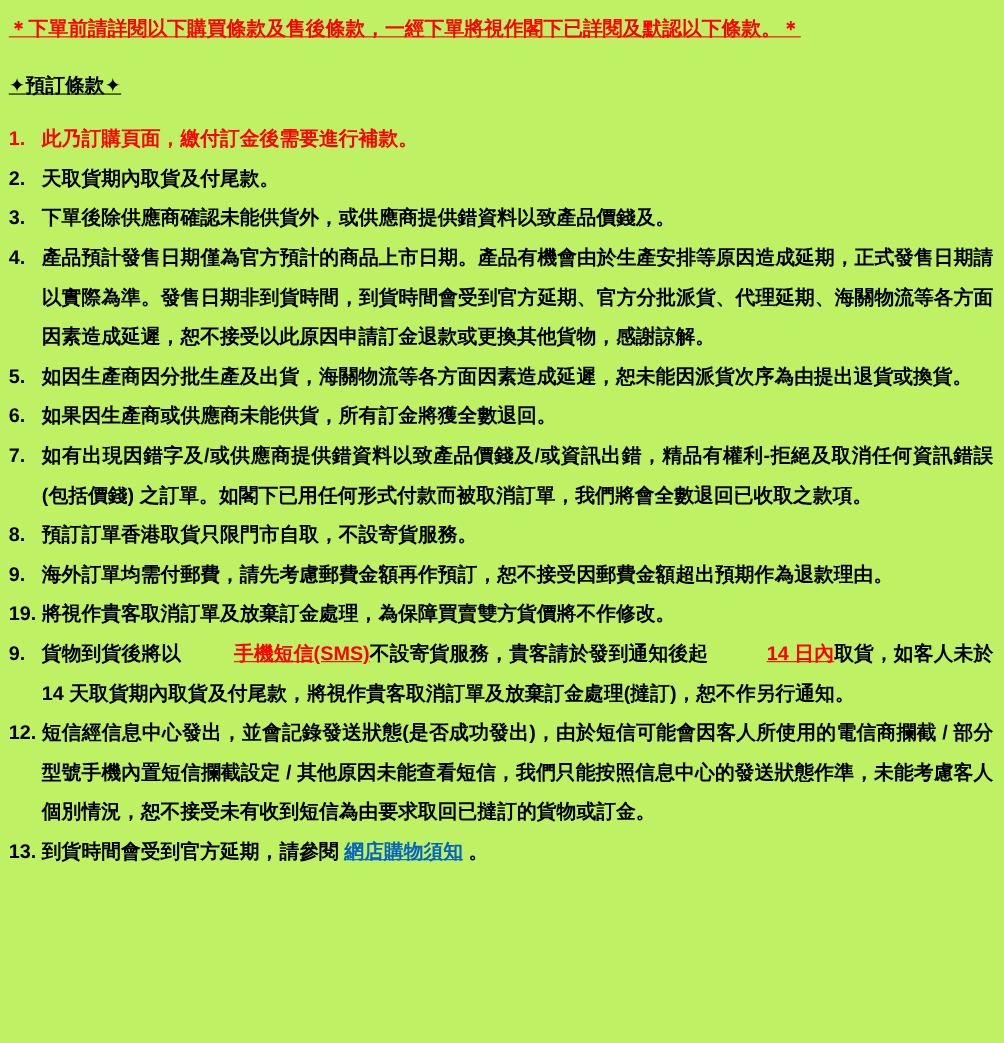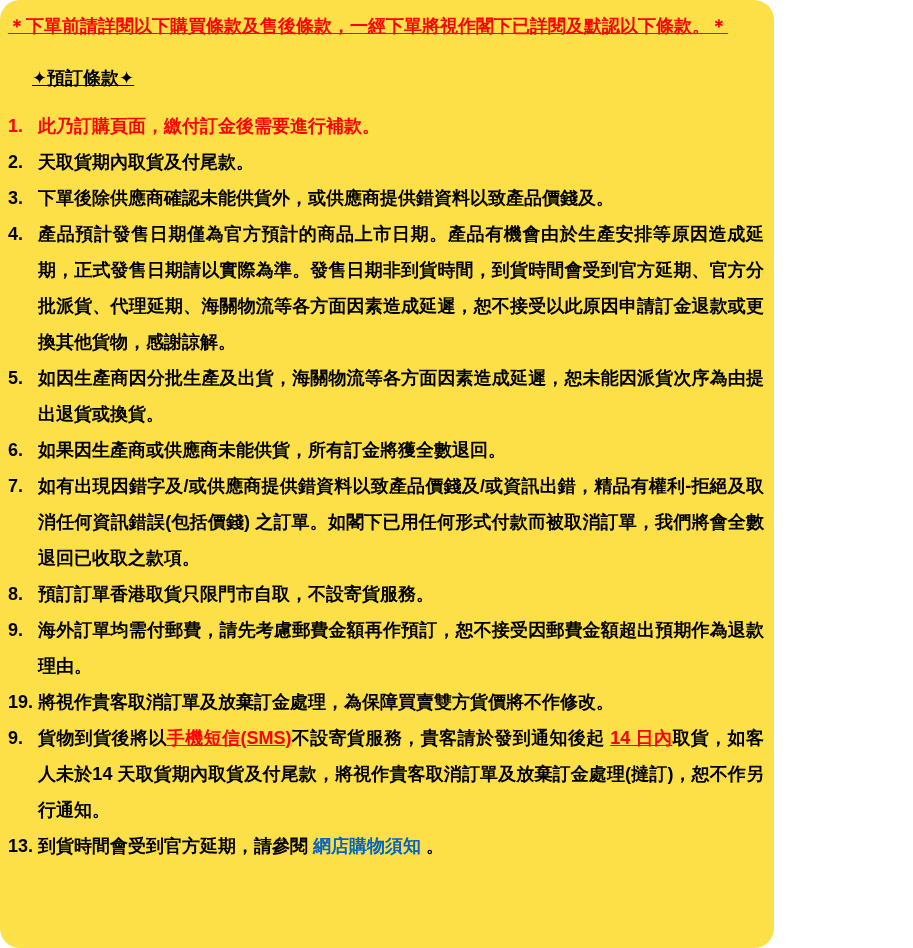--- a/index.html
+++ b/index.html
@@ -1,42 +1,40 @@
 <!DOCTYPE html>
 <html lang="zh-Hant"><head>
 <meta charset="utf-8">
 <style>
   html, body {
     margin: 0;
     padding: 0;
     background: #ffffff;
   }
   .page {
-    width: 774px;
+    width: 913px;
     min-height: 948px;
     box-sizing: border-box;
     padding: 8px 10px 10px 8px;
     font-family: "Liberation Sans", "DejaVu Sans", sans-serif;
     font-weight: 700;
     font-size: 18px;
     line-height: 36px;
     color: #000000;
-    background: #fde047;
-    border-radius: 20px;
+    background: #bef264;
   }
   .notice {
     color: #ff0000;
     text-decoration: underline;
     margin-bottom: 16px;
   }
   .section-title {
     display: inline-block;
     text-decoration: underline;
     margin-bottom: 12px;
-    margin-left: 24px;
   }
   .terms-list {
     margin: 0;
     padding: 0;
     list-style: none;
   }
   .term {
     display: flex;
     align-items: flex-start;
   }
@@ -47,23 +45,25 @@
   .txt {
     flex: 1;
     text-align: justify;
   }
   .red {
     color: #ff0000;
   }
   .red-underline {
     color: #ff0000;
     text-decoration: underline;
+    margin-left: 48px;
   }
   .link {
     color: #0563c1;
+    text-decoration: underline;
     cursor: pointer;
   }
 </style>
 </head>
 <body>
 
 <div class="page">
 
   <div class="notice">＊下單前請詳閱以下購買條款及售後條款，一經下單將視作閣下已詳閱及默認以下條款。＊</div>
 
@@ -121,20 +121,24 @@
     <div class="term">
       <span class="num">19.</span>
       <div class="txt">將視作貴客取消訂單及放棄訂金處理，為保障買賣雙方貨價將不作修改。</div>
     </div>
 
     <div class="term">
       <span class="num">9.</span>
       <div class="txt"><span>貨物到貨後將以</span><span class="red-underline">手機短信(SMS)</span><span>不設寄貨服務，貴客請於發到通知後起 </span><span class="red-underline">14 日內</span><span>取貨，如客人未於14 天取貨期內取貨及付尾款，將視作貴客取消訂單及放棄訂金處理(撻訂)，恕不作另行通知。</span></div>
     </div>
 
+    <div class="term">
+      <span class="num">12.</span>
+      <div class="txt">短信經信息中心發出，並會記錄發送狀態(是否成功發出)，由於短信可能會因客人所使用的電信商攔截 / 部分型號手機內置短信攔截設定 / 其他原因未能查看短信，我們只能按照信息中心的發送狀態作準，未能考慮客人個別情況，恕不接受未有收到短信為由要求取回已撻訂的貨物或訂金。</div>
+    </div>
 
     <div class="term">
       <span class="num">13.</span>
       <div class="txt"><span>到貨時間會受到官方延期，請參閱 </span><a class="link">網店購物須知</a><span> 。</span></div>
     </div>
 
   </div>
 </div>
 
 </body></html>

